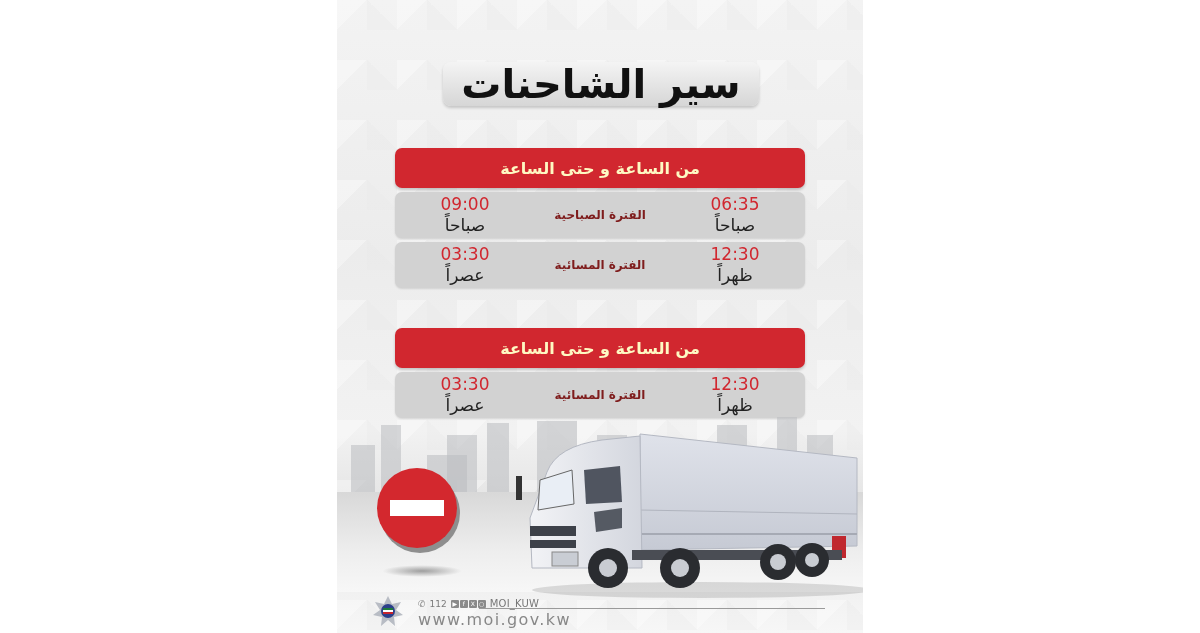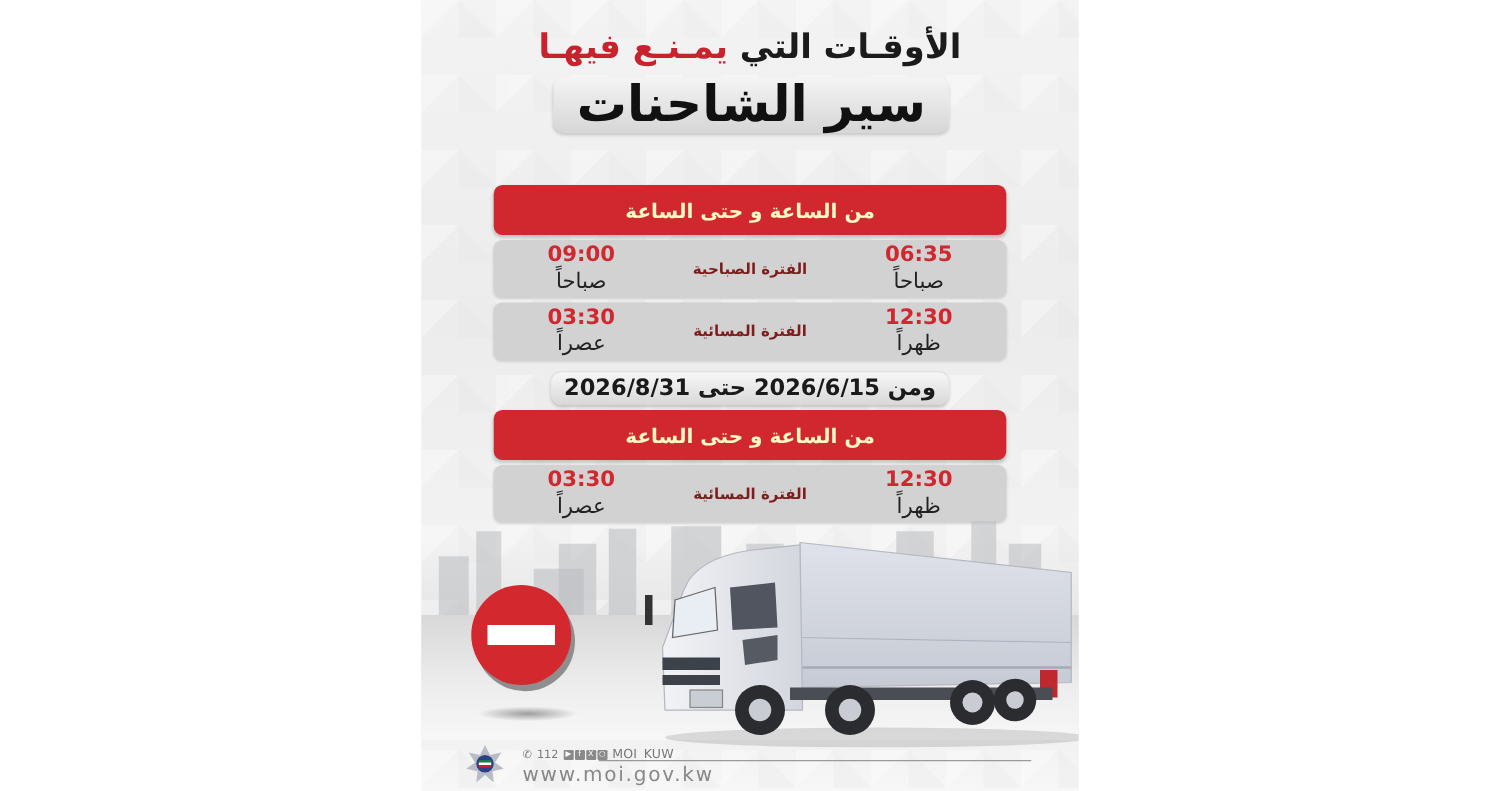--- a/index.html
+++ b/index.html
@@ -53,21 +53,21 @@
 
   .time-row {
     position: absolute; left: 58px; width: 410px; height: 46px;
     background: #d2d2d2; border-radius: 7px;
     display: flex; align-items: center; direction: rtl;
     box-shadow: 0 1px 2px rgba(0,0,0,0.12);
   }
   .time-cell {
     width: 140px; display: flex; flex-direction: column; align-items: center; line-height: 1;
   }
-  .time-cell .time { color: #d1272f; font-weight: bold; font-size: 17px; }
+  .time-cell .time { color: #d1272f; font-weight: normal; font-size: 17px; }
   .time-cell .period { color: #222; font-size: 17px; margin-top: 4px; }
   .time-label { flex: 1; text-align: center; font-weight: bold; font-size: 12px; color: #7f1d1d; }
 
   
   .skyline { position: absolute; left: 0; top: 415px; width: 526px; height: 80px; }
   .bld { position: absolute; bottom: 0; background: #b9bcc0; opacity: 0.55; }
   .ground {
     position: absolute; left: 0; top: 492px; width: 526px; height: 100px;
     background: linear-gradient(180deg, #d8d8d8, #eeeeee 60%, #f7f7f7);
   }
@@ -108,24 +108,20 @@
   .footer-url {
     position: absolute; left: 81px; top: 14px; font-size: 16px; color: #888; letter-spacing: 1.4px;
   }
 </style>
 </head>
 <body>
 
 <div class="poster">
   <div class="pattern"></div>
 
-  <div class="title-line1">
-    <span>الأوقـات التي</span>
-    <span class="red">يمـنـع فيهـا</span>
-  </div>
   <div class="title-line2-wrap">
     <div class="title-line2">سير الشاحنات</div>
   </div>
 
   <div class="red-header" style="top:148px;">من الساعة و حتى الساعة</div>
 
   <div class="time-row" style="top:192px;">
     <div class="time-cell">
       <span class="time">06:35</span>
       <span class="period">صباحاً</span>
@@ -142,23 +138,20 @@
       <span class="time">12:30</span>
       <span class="period">ظهراً</span>
     </div>
     <div class="time-label">الفترة المسائية</div>
     <div class="time-cell">
       <span class="time">03:30</span>
       <span class="period">عصراً</span>
     </div>
   </div>
 
-  <div class="date-pill-wrap" style="top:298px;">
-    <div class="date-pill">ومن 2026/6/15 حتى 2026/8/31</div>
-  </div>
   <div class="red-header" style="top:328px;">من الساعة و حتى الساعة</div>
 
   <div class="time-row" style="top:372px;">
     <div class="time-cell">
       <span class="time">12:30</span>
       <span class="period">ظهراً</span>
     </div>
     <div class="time-label">الفترة المسائية</div>
     <div class="time-cell">
       <span class="time">03:30</span>

